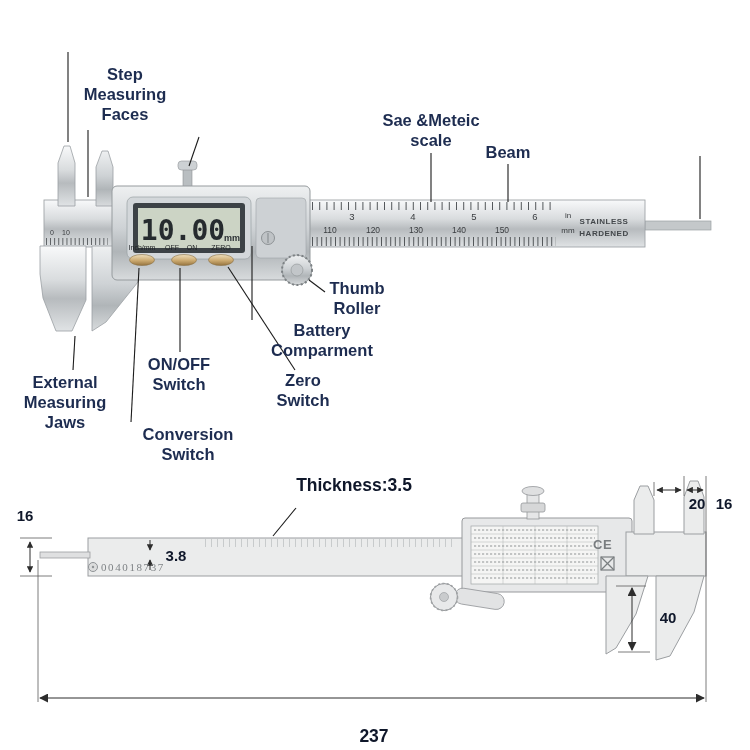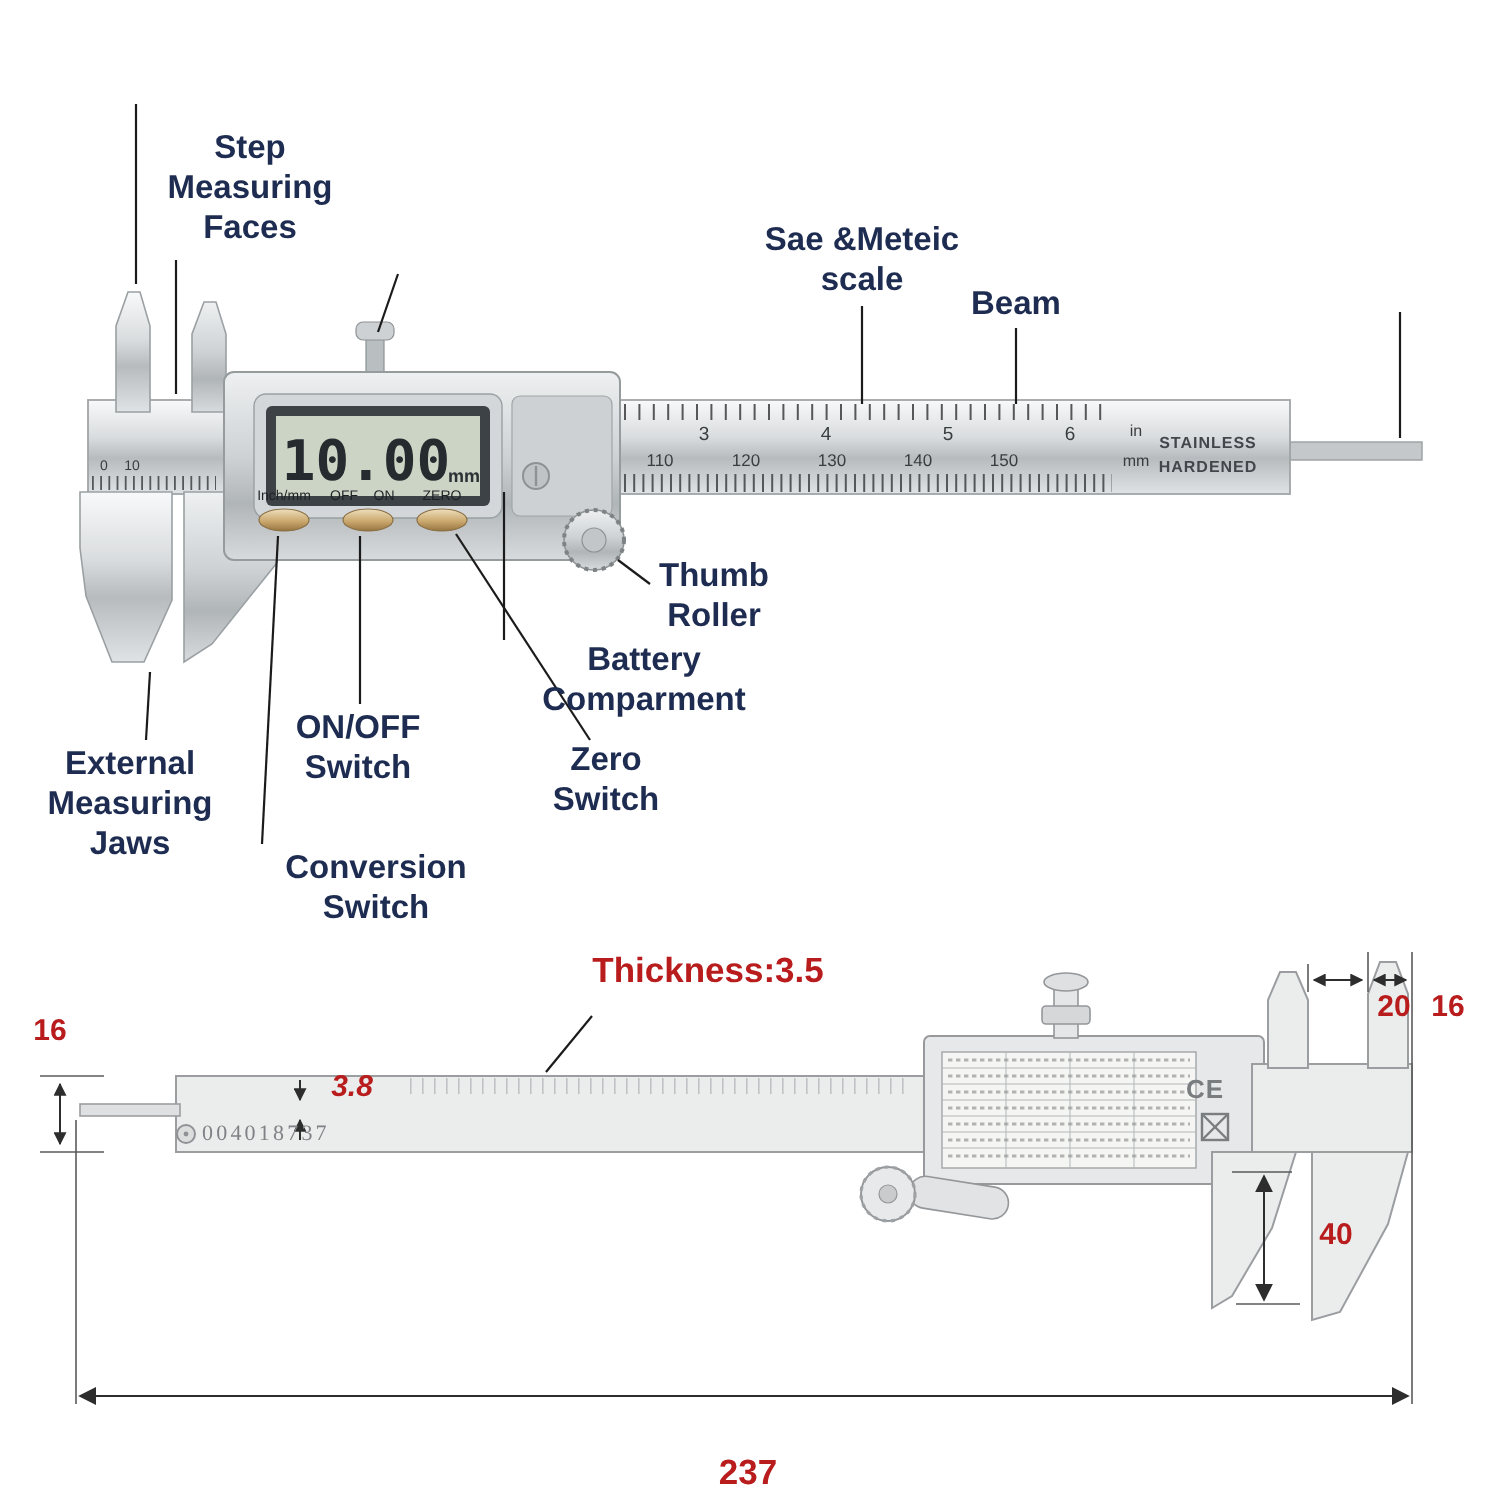--- a/index.html
+++ b/index.html
@@ -2,21 +2,21 @@
 <html><head>
 <meta charset="utf-8">
 <style>
   html,body{margin:0;padding:0;background:#fff;}
   .stage{position:relative;width:750px;height:750px;background:#fff;overflow:hidden;
          font-family:"Liberation Sans",sans-serif;}
   svg.art{position:absolute;left:0;top:0;}
   .label{position:absolute;color:#1d2c50;font-weight:700;font-size:16.5px;line-height:1.22;
          white-space:pre-line;text-align:center;}
   .ta-l{text-align:left;}
-  .dim{position:absolute;color:#b91c1c;font-weight:700;font-size:15px;line-height:1.1;
+  .dim{position:absolute;color:#0f172a;font-weight:700;font-size:15px;line-height:1.1;
        white-space:pre-line;text-align:center;}
   .dim-lg{font-size:17.5px;}
   .serial{position:absolute;font-size:11px;font-weight:400;color:#7f8386;letter-spacing:1.6px;font-family:Liberation Serif, serif;}
   .ce{position:absolute;font-size:13px;font-weight:700;color:#797d80;letter-spacing:.5px;}
 </style>
 </head>
 <body>
 
 <div class="stage">
 
@@ -226,21 +226,21 @@
 <div class="label" style="left:260px;top:370px;width:86px;">Zero
 Switch</div>
 <div class="label" style="left:8px;top:372px;width:114px;">External
 Measuring
 Jaws</div>
 <div class="label" style="left:126px;top:424px;width:124px;">Conversion
 Switch</div>
 
 <div class="dim dim-lg" style="left:266px;top:476px;width:176px;">Thickness:3.5</div>
 <div class="dim" style="left:6px;top:508px;width:38px;">16</div>
-<div class="dim ta-l" style="left:156px;top:536px;width:40px;font-style:italic;">3.8</div>
+<div class="dim ta-l" style="left:156px;top:548px;width:40px;">3.8</div>
 <div class="serial" style="left:101px;top:561px;">004018737</div>
 <div class="dim" style="left:680px;top:496px;width:34px;">20</div>
 <div class="dim" style="left:704px;top:496px;width:40px;">16</div>
 <div class="dim" style="left:648px;top:610px;width:40px;">40</div>
 <div class="dim dim-lg" style="left:326px;top:727px;width:96px;">237</div>
 <div class="ce" style="left:593px;top:537px;">CE</div>
 
 </div>
 
 </body></html>

